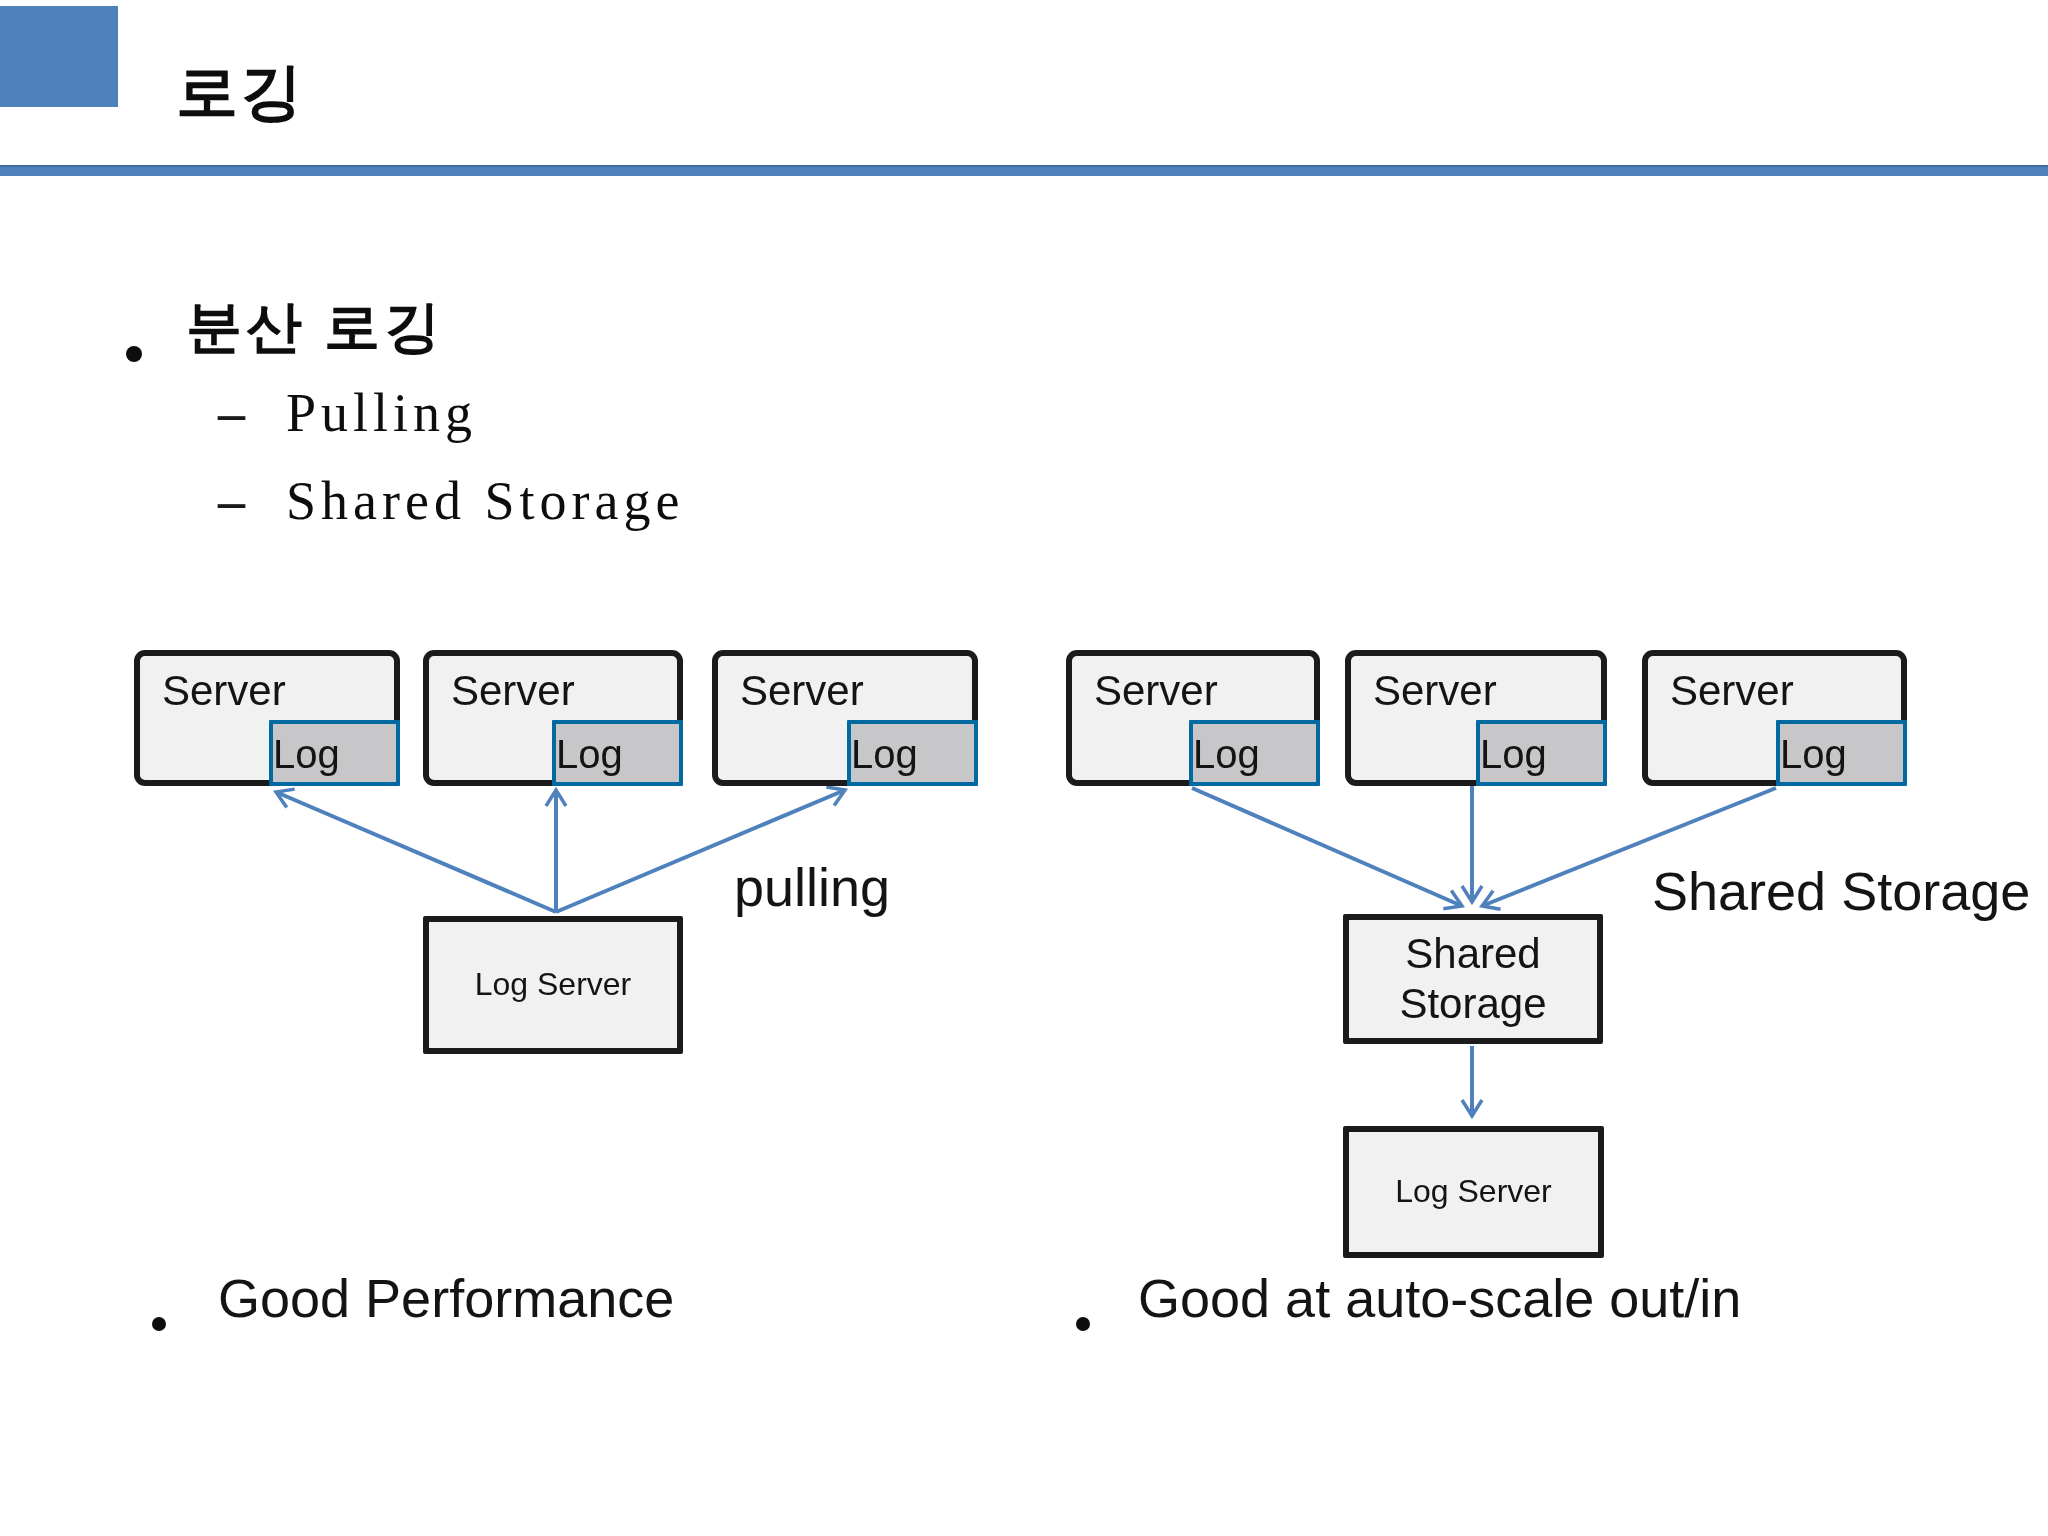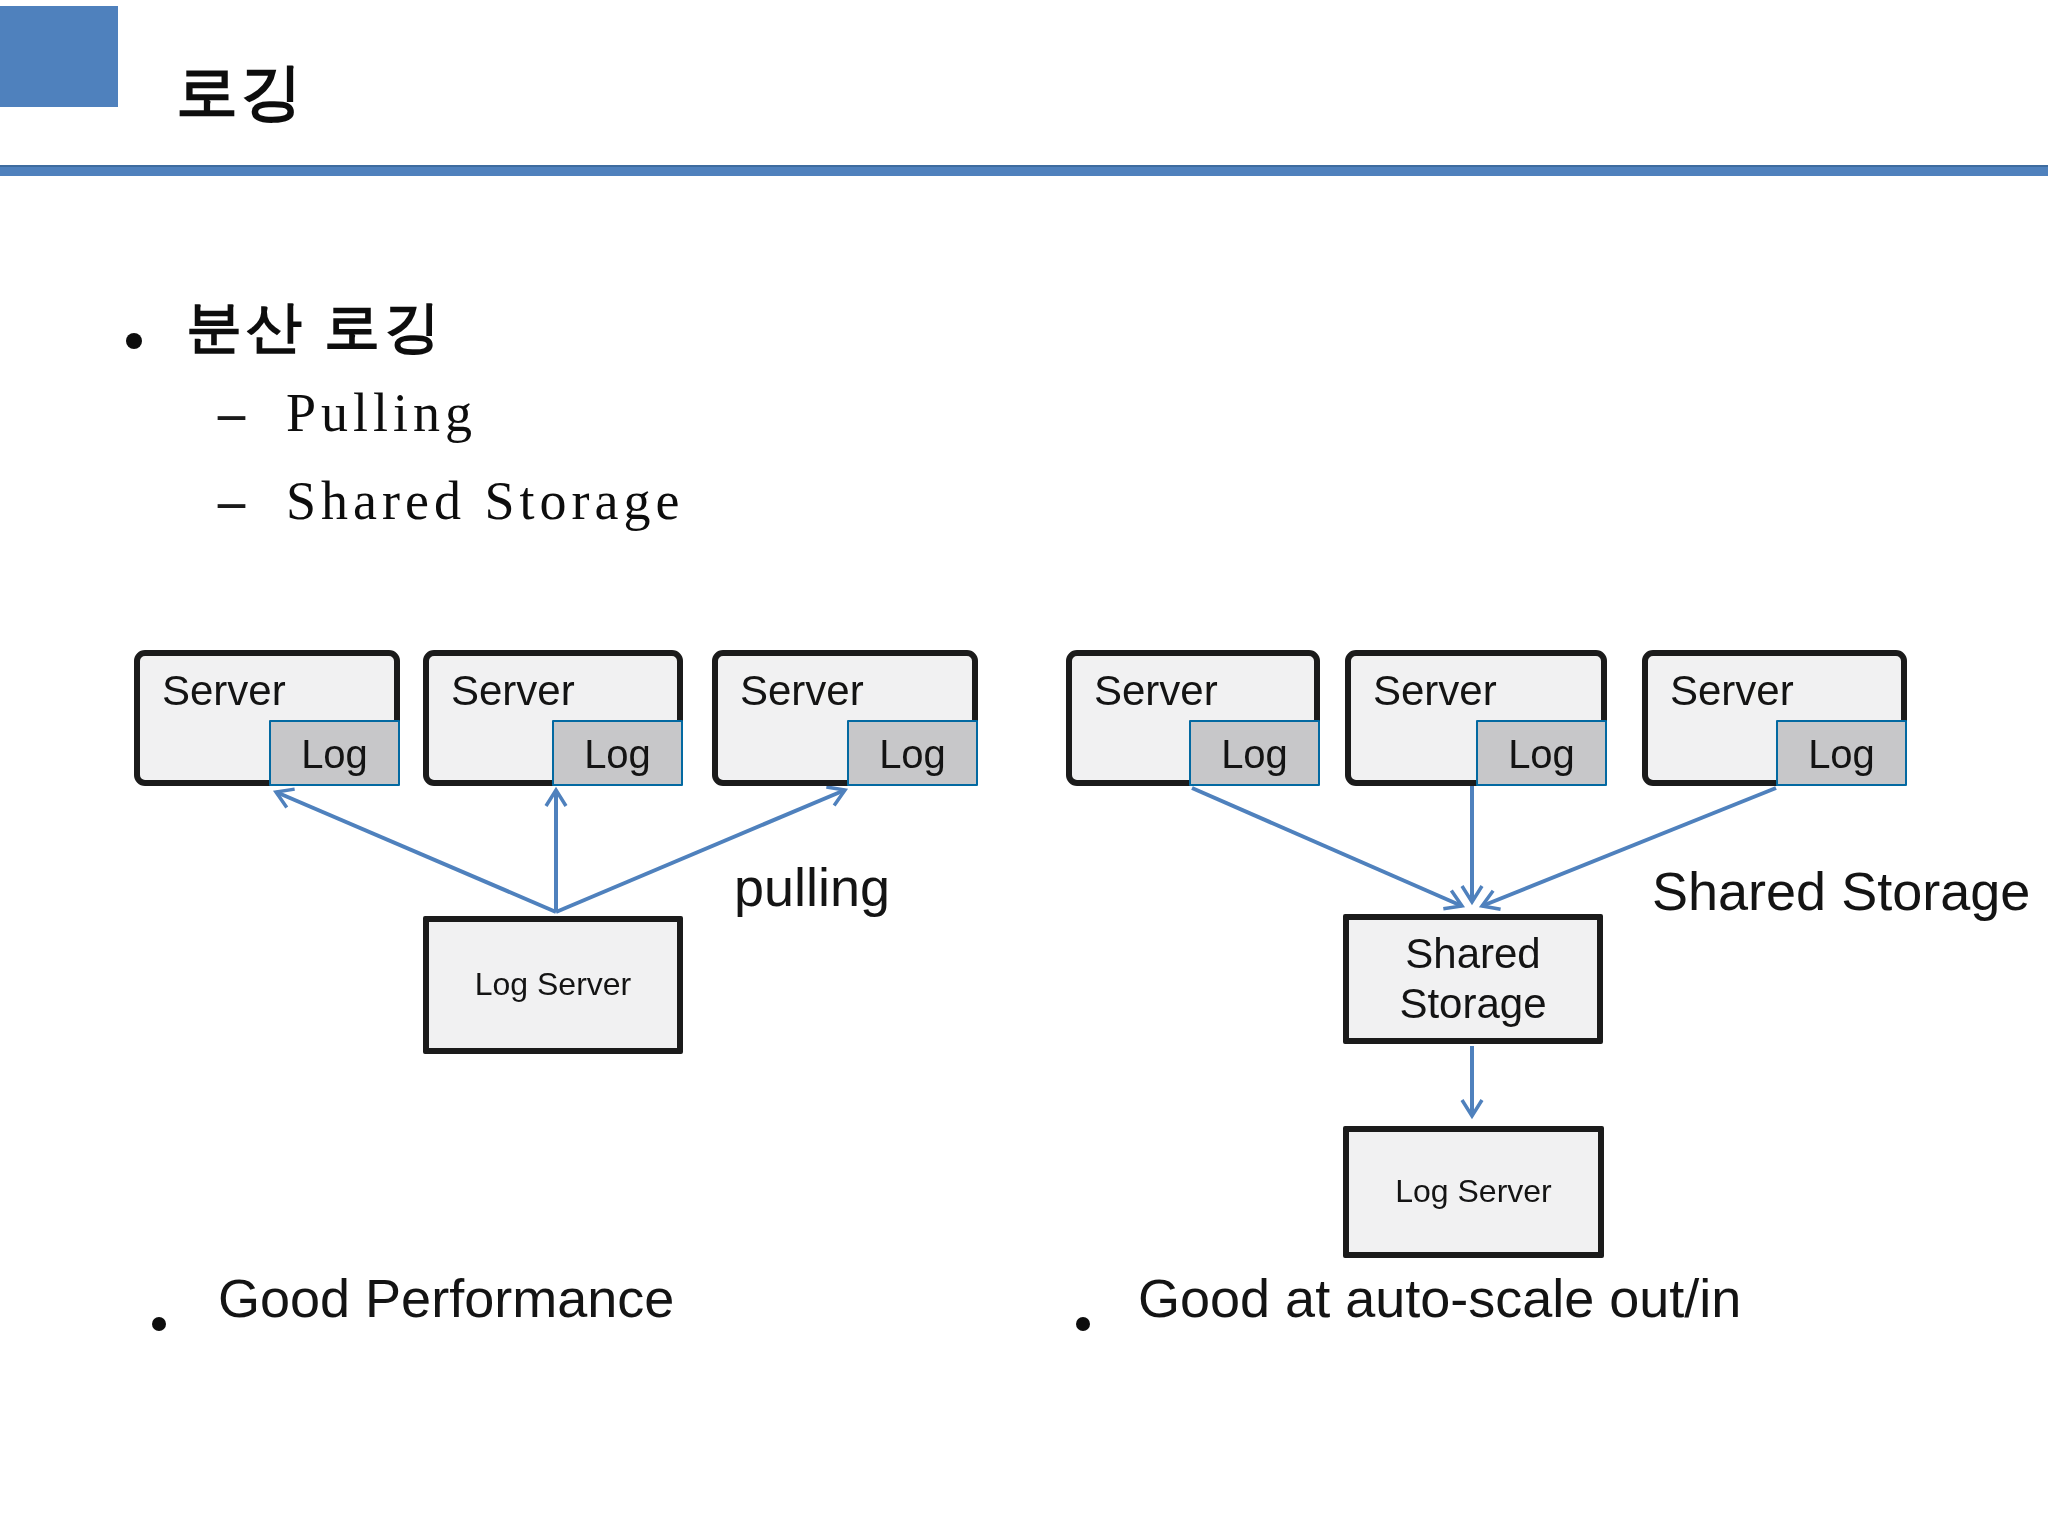--- a/index.html
+++ b/index.html
@@ -11,21 +11,21 @@
 
   
   .corner-square{left:0;top:6px;width:118px;height:101px;background:#4f81bd;}
   .slide-title{
     left:176px;top:58px;font-family:"Liberation Serif","DejaVu Serif",serif;
     font-size:62px;font-weight:700;color:#0d0d0d;letter-spacing:2px;line-height:1.1;
   }
   .title-rule{left:0;top:165px;width:2048px;height:9px;background:#4f81bd;border-top:2px solid #3e6c9f;}
 
   
-  .bullet-main{left:118px;top:292px;display:flex;align-items:center;}
+  .bullet-main{left:118px;top:292px;display:flex;align-items:flex-end;}
   .bullet-main .dot{width:16px;height:16px;border-radius:50%;background:#0d0d0d;margin:28px 44px 0 8px;flex:0 0 auto;}
   .bullet-main .txt{
     font-family:"Liberation Serif","DejaVu Serif",serif;font-size:56px;font-weight:700;
     color:#0d0d0d;letter-spacing:4px;line-height:1.25;
   }
   .sub-bullets{left:218px;top:376px;}
   .sub-row{display:flex;align-items:flex-start;margin-bottom:12px;}
   .sub-row .dash{
     font-family:"Liberation Serif","DejaVu Serif",serif;font-size:54px;font-weight:700;
     width:46px;flex:0 0 auto;margin-right:22px;line-height:1.4;
@@ -38,22 +38,22 @@
   
   .node{
     box-sizing:border-box;border:6px solid #1b1b1b;background:#f1f1f2;border-radius:11px;
   }
   .server-box{width:266px;height:136px;}
   .server-label{
     position:absolute;left:22px;top:12px;font-size:42px;color:#141414;line-height:1.1;
   }
   .log-box{
     position:absolute;right:-6px;bottom:-6px;width:131px;height:66px;
-    box-sizing:border-box;border:2px solid #0369a1;background:#c7c7c9;border-radius:1px;
-    display:flex;align-items:center;justify-content:center;
+    box-sizing:border-box;border:4px solid #0369a1;background:#c7c7c9;border-radius:1px;
+    display:flex;align-items:center;
   }
   .log-label{font-size:40px;color:#141414;line-height:1;padding-top:2px;}
   .big-node{
     box-sizing:border-box;border:6px solid #1b1b1b;background:#f1f1f2;border-radius:2px;
     display:flex;align-items:center;justify-content:center;text-align:center;
   }
   .big-node .lbl{font-size:32px;color:#141414;line-height:1.18;}
 
   
   .caption{font-size:54px;color:#141414;line-height:1.1;white-space:nowrap;}

